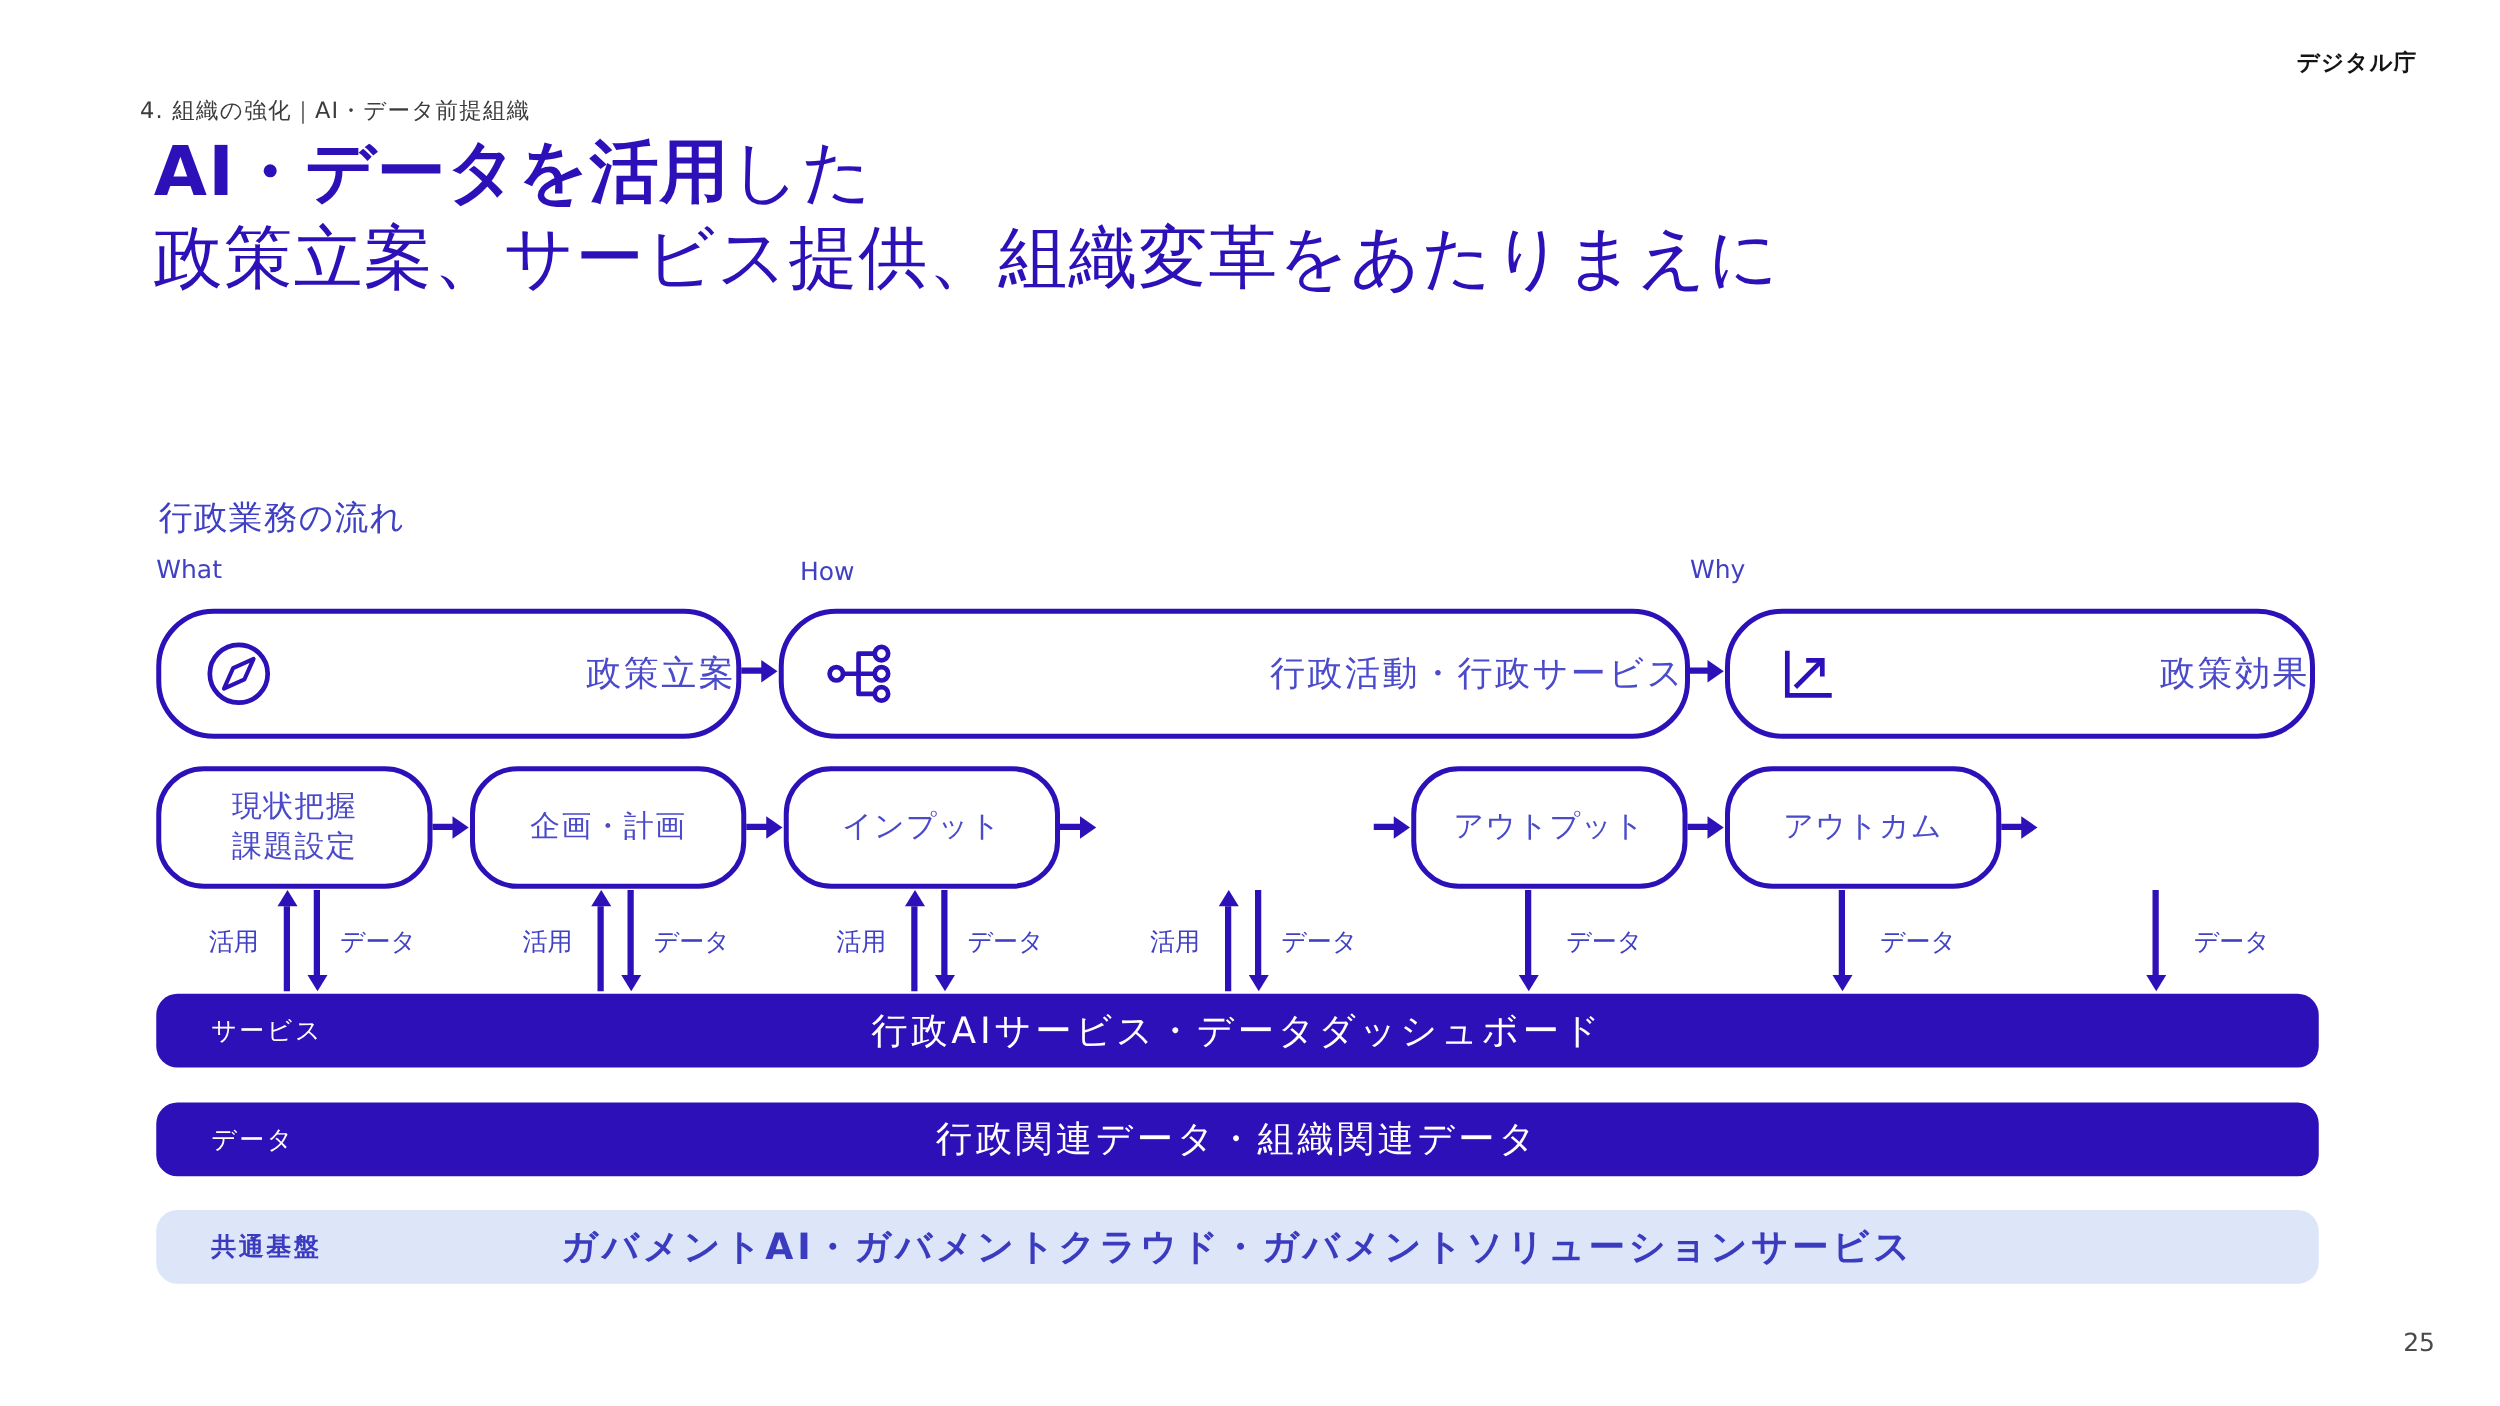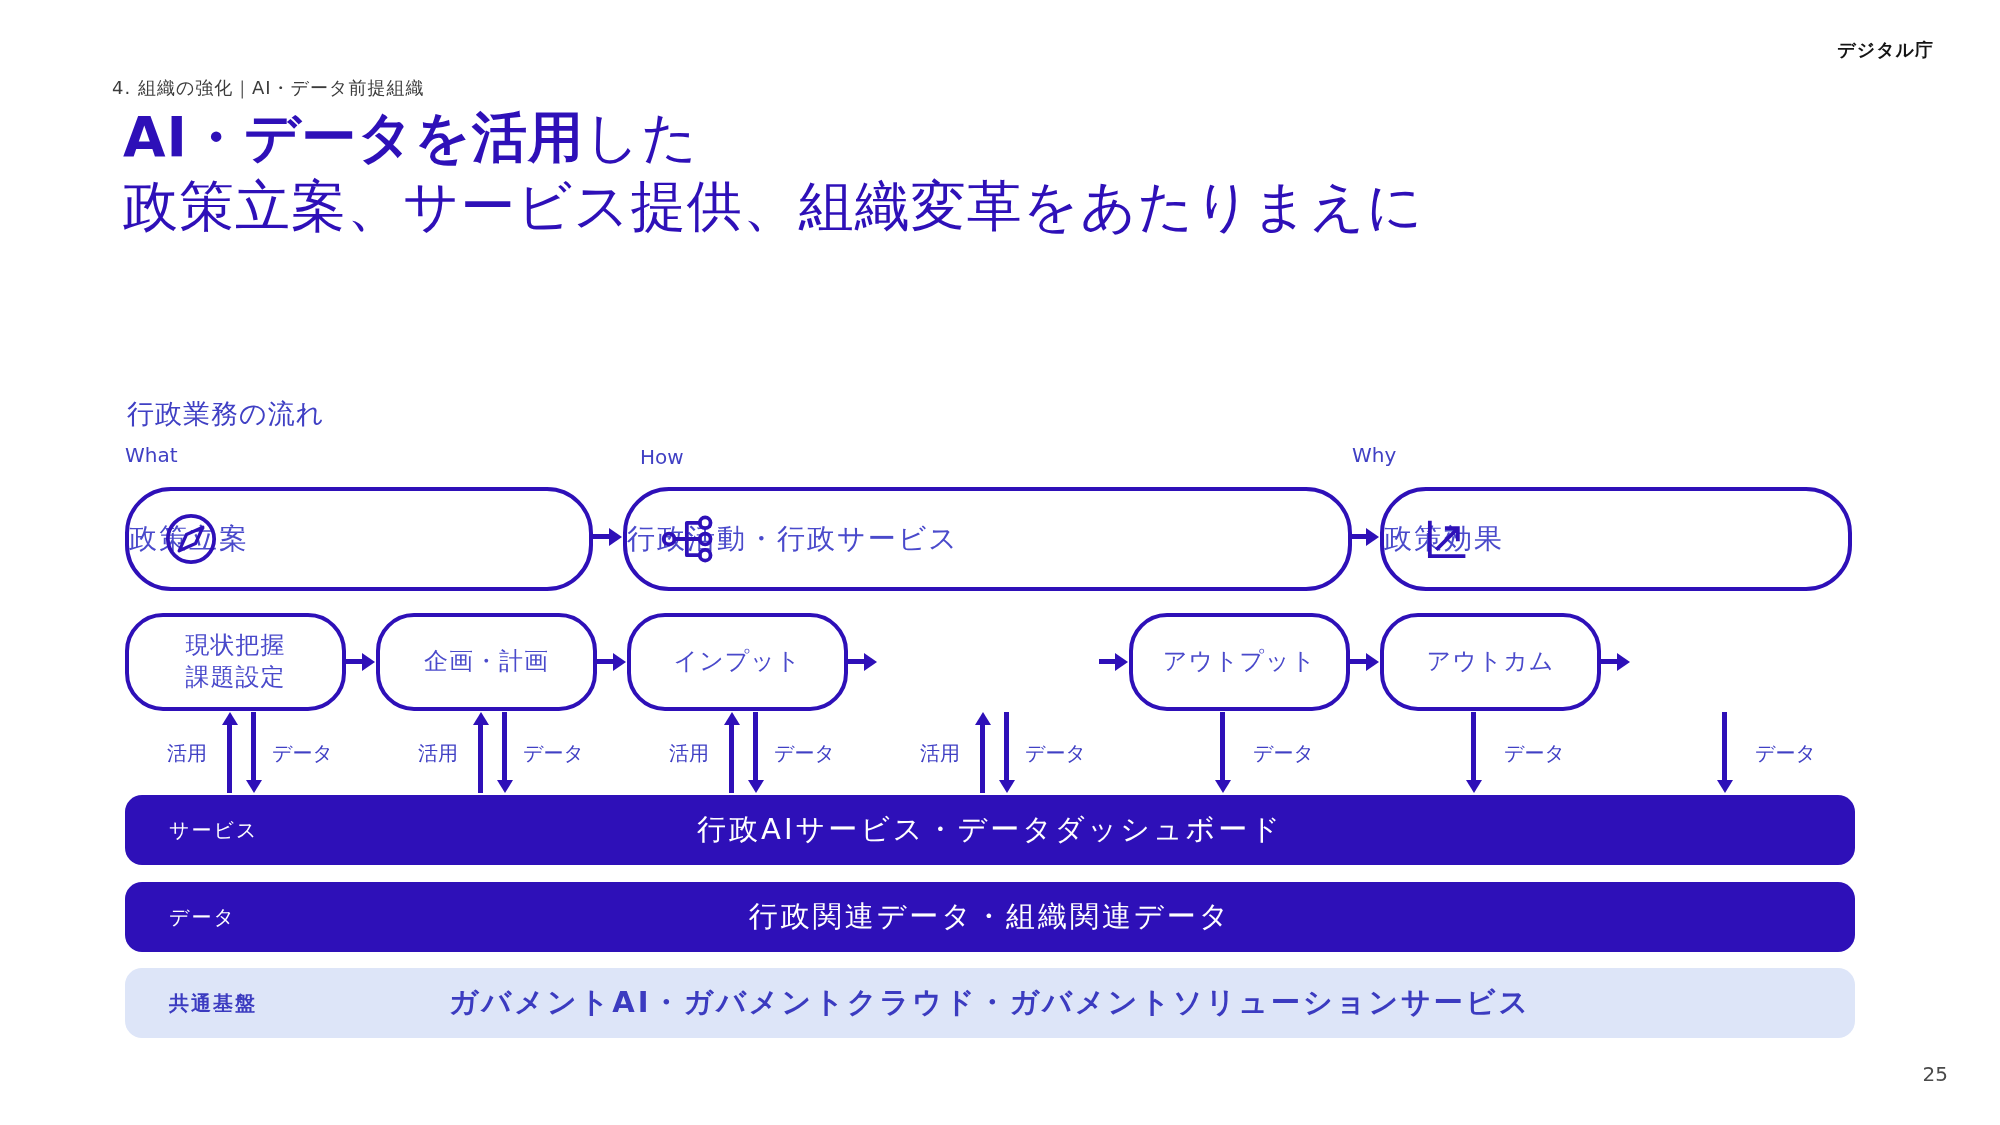--- a/index.html
+++ b/index.html
@@ -19,21 +19,21 @@
   .breadcrumb { position:absolute; left:112px; top:76px; font-size:18px; color:var(--textDark); letter-spacing:1px; }
   .agency { position:absolute; right:66px; top:38px; font-size:18px; font-weight:bold; color:#141414; letter-spacing:1px; }
   .title { position:absolute; left:123px; top:103px; font-size:55px; line-height:1.26; color:var(--primary); font-weight:400; letter-spacing:1px; white-space:nowrap; }
   .title .b { font-weight:700; }
   .section-label { position:absolute; left:127px; top:396px; font-size:27px; color:var(--labelBlue); letter-spacing:1px; }
   .col-label { position:absolute; font-size:20px; color:var(--labelBlue); }
 
   .tbox {
     position:absolute; top:487px; height:104px; background:#fff;
     border:4px solid var(--primary); border-radius:46px;
-    display:flex; align-items:center; justify-content:flex-start;
+    display:flex; align-items:center; justify-content:flex-end;
   }
   .tbox .tbox-label { font-size:28px; color:var(--boxText); letter-spacing:2px; }
   .tbox .icon { position:absolute; left:34px; top:50%; transform:translateY(-50%); width:56px; height:56px; }
   .icon svg { width:100%; height:100%; display:block; }
 
   .pbox {
     position:absolute; top:613px; width:221px; height:98px; background:#fff;
     border:4px solid var(--primary); border-radius:38px;
     display:flex; align-items:center; justify-content:center; text-align:center;
     font-size:24px; line-height:1.32; color:var(--boxText); letter-spacing:1px;
@@ -52,21 +52,21 @@
   }
   .va-up { top:725px; height:68px; }
   .va-up::after {
     content:""; position:absolute; top:-13px; left:-5.5px;
     border-bottom:13px solid var(--primary); border-left:8px solid transparent; border-right:8px solid transparent;
   }
   .va-label { position:absolute; top:740px; font-size:20px; color:var(--labelBlue); white-space:nowrap; }
   .va-label.r { text-align:right; width:90px; }
 
   .bar {
-    position:absolute; left:125px; width:1730px; height:70px; border-radius:17px;
+    position:absolute; left:125px; width:1730px; height:59px; border-radius:17px;
     display:flex; align-items:center; justify-content:center;
   }
   .bar-dark { background:var(--primary); color:#ffffff; }
   .bar-light { background:var(--lightBarBg); color:var(--lightBarText); }
   .bar .bar-tag { position:absolute; left:44px; font-size:20px; letter-spacing:2px; }
   .bar .bar-text { font-size:29px; letter-spacing:3px; }
   .page-num { position:absolute; top:1062px; right:52px; font-size:20px; color:#4a4a4a; }
 </style>
 </head>
 <body>

